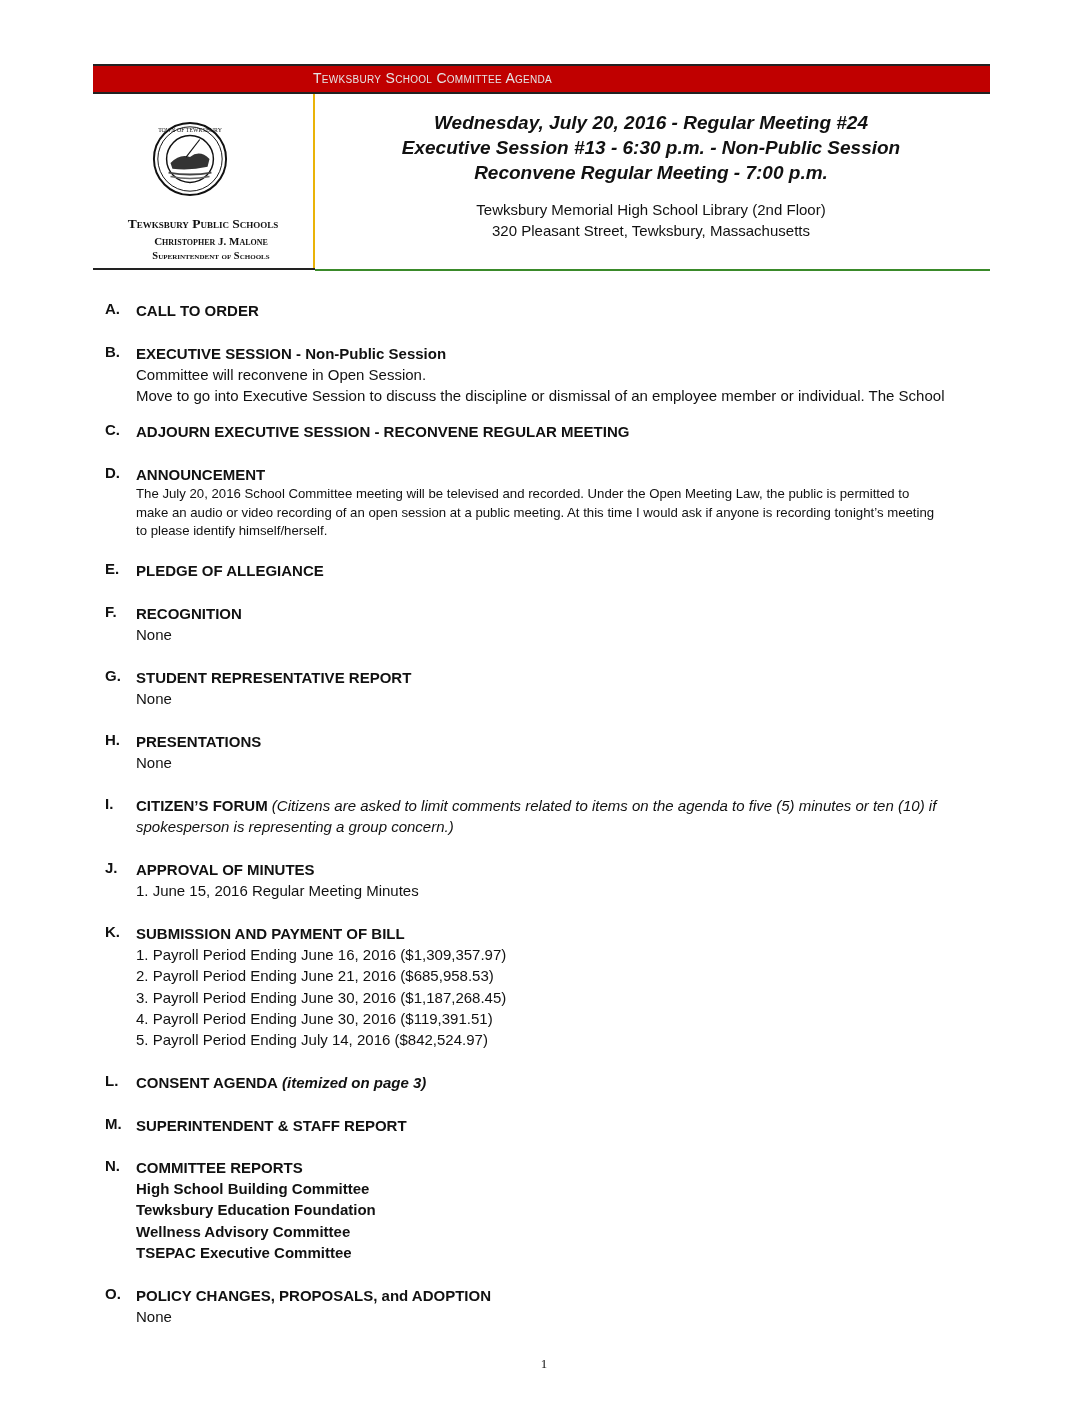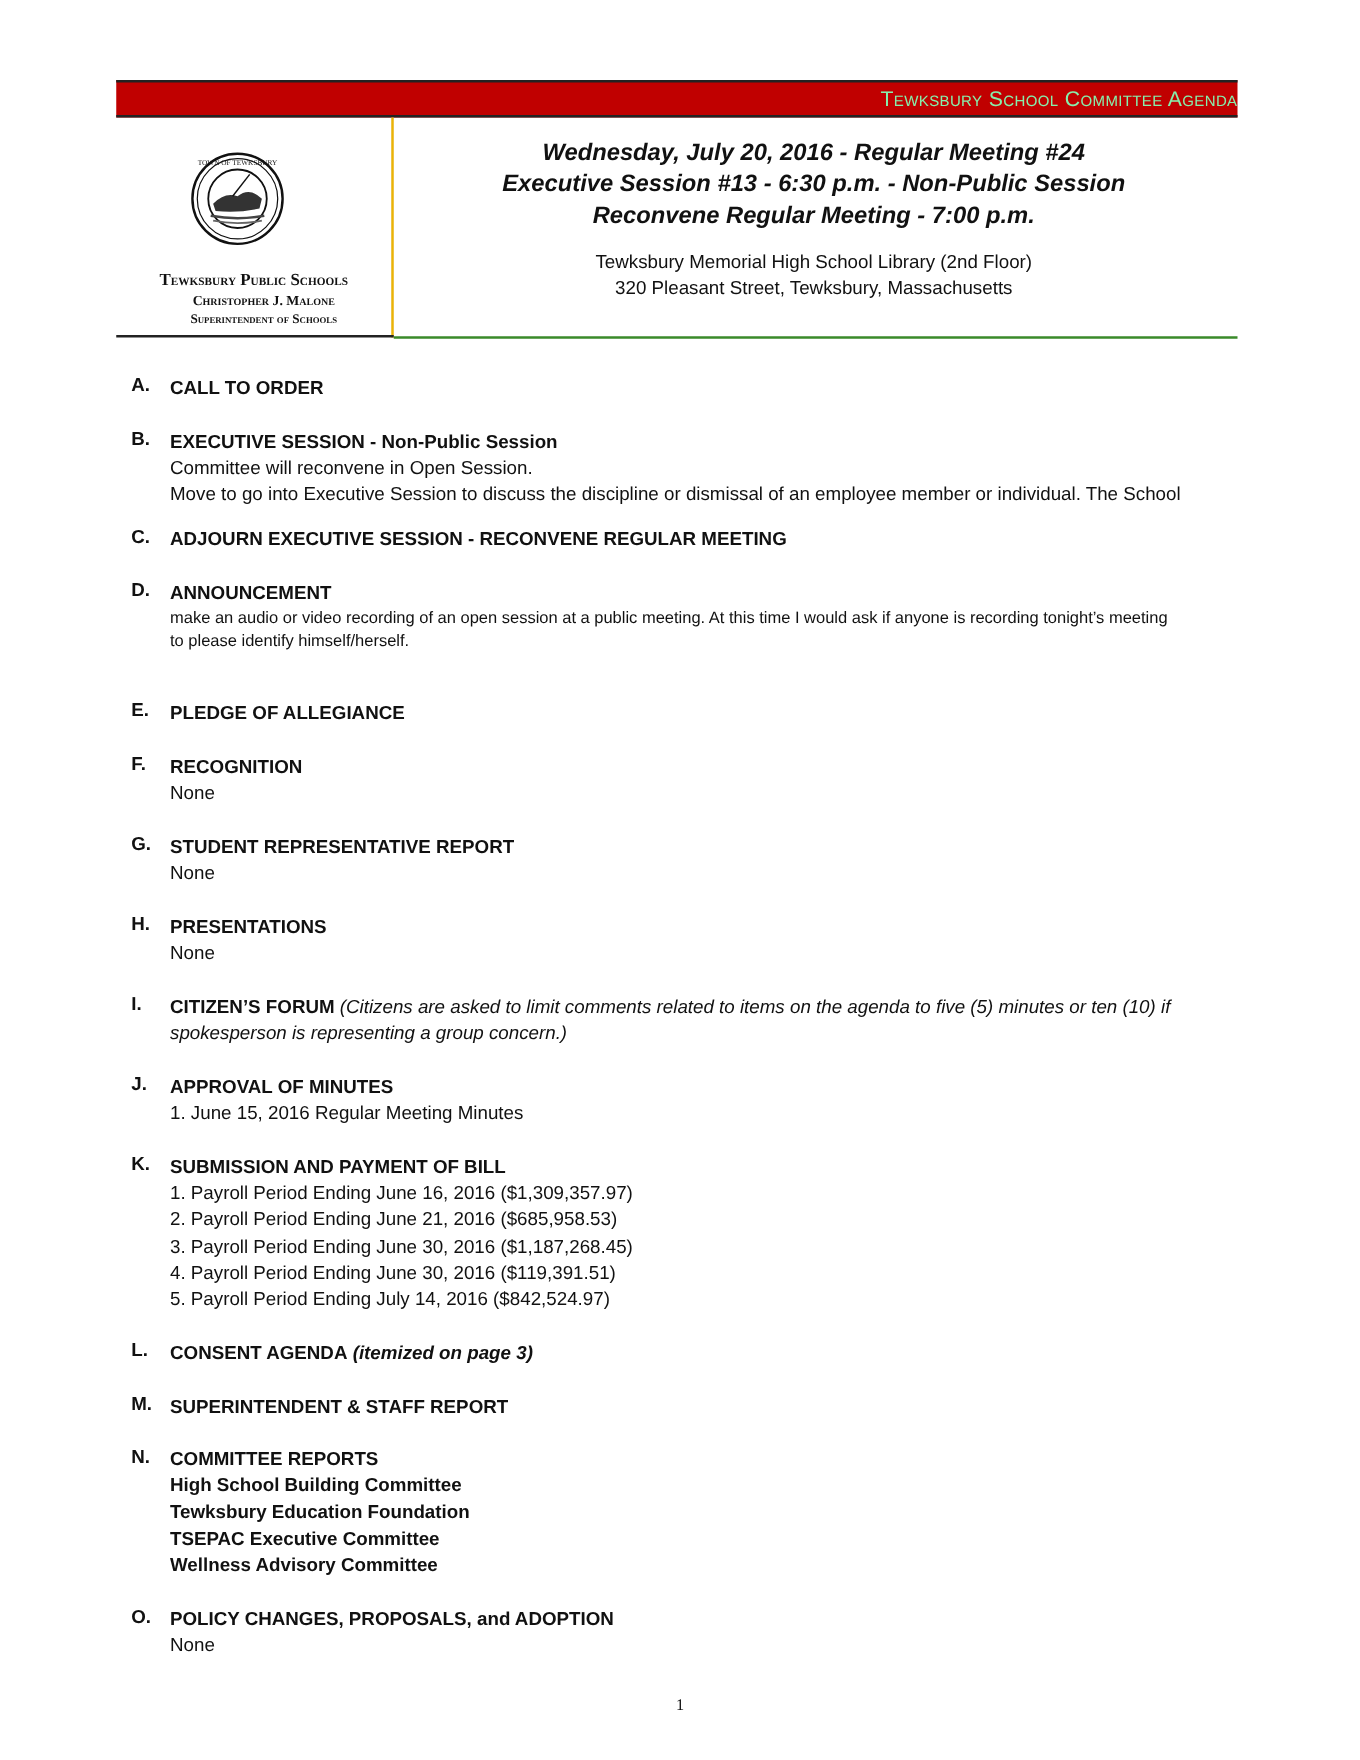--- a/index.html
+++ b/index.html
@@ -1,18 +1,18 @@
 <!DOCTYPE html>
 <html><head>
 <meta charset="utf-8">
 <style>
   html, body { margin: 0; padding: 0; background: #ffffff; }
   body { width: 1088px; height: 1408px; position: relative; font-family: "Liberation Sans", sans-serif; color: #111; }
   .header-bar { position: absolute; left: 93px; top: 64px; width: 897px; height: 30px; background: #c00000; border-top: 2px solid #222; border-bottom: 2px solid #222; box-sizing: border-box; }
-  .header-title { position: absolute; left: 220px; right: 0; top: 4px; text-align: right; color: #86efac; font-size: 17px; font-variant: small-caps; letter-spacing: 0.3px; }
+  .header-title { position: absolute; left: 220px; right: 0; top: 4px; text-align: left; color: #e5e5e5; font-size: 14px; font-variant: small-caps; letter-spacing: 0.3px; }
   .left-panel { position: absolute; left: 93px; top: 94px; width: 220px; height: 176px; border-right: 2px solid #eab308; }
   .left-bottom-line { position: absolute; left: 93px; top: 268px; width: 222px; height: 2px; background: #222; }
   .right-bottom-line { position: absolute; left: 315px; top: 269px; width: 675px; height: 2px; background: #3a8a2a; }
   .seal { position: absolute; left: 58px; top: 26px; width: 78px; height: 78px; }
   .org-name { position: absolute; left: 0; width: 220px; text-align: center; font-family: "Liberation Serif", serif; font-variant: small-caps; font-weight: bold; }
   .org1 { top: 122px; font-size: 13.5px; }
   .org2 { top: 141px; font-size: 11px; left: 8px; }
   .org3 { top: 156px; font-size: 10.5px; left: 8px; }
   .meeting-info { position: absolute; left: 315px; top: 110px; width: 672px; text-align: center; }
   .meeting-line { font-weight: bold; font-size: 19px; line-height: 25px; font-style: italic; }
@@ -86,20 +86,21 @@
     <span class="letter">C.</span>
     <div class="content">
         <div class="title">ADJOURN EXECUTIVE SESSION - RECONVENE REGULAR MEETING</div>
       </div>
   </div>
 
   <div class="item" style="top:164px">
     <span class="letter">D.</span>
     <div class="content">
       <div class="title">ANNOUNCEMENT</div>
+      <div class="small-text">The July 20, 2016 School Committee meeting will be televised and recorded. Under the Open Meeting Law, the public is permitted to</div>
       <div class="small-text">make an audio or video recording of an open session at a public meeting. At this time I would ask if anyone is recording tonight’s meeting</div>
       <div class="small-text">to please identify himself/herself.</div>
     </div>
   </div>
 
   <div class="item" style="top:260px">
     <span class="letter">E.</span>
     <div class="content">
         <div class="title">PLEDGE OF ALLEGIANCE</div>
       </div>
@@ -170,22 +171,22 @@
         <div class="title">SUPERINTENDENT &amp; STAFF REPORT</div>
       </div>
   </div>
 
   <div class="item" style="top:857px">
     <span class="letter">N.</span>
     <div class="content">
       <div class="title">COMMITTEE REPORTS</div>
       <div class="sub-bold">High School Building Committee</div>
       <div class="sub-bold">Tewksbury Education Foundation</div>
+      <div class="sub-bold">Wellness Advisory Committee</div>
       <div class="sub-bold">TSEPAC Executive Committee</div>
-      <div class="sub-bold">Wellness Advisory Committee</div>
     </div>
   </div>
 
   <div class="item" style="top:985px">
     <span class="letter">O.</span>
     <div class="content">
       <div class="title">POLICY CHANGES, PROPOSALS, and ADOPTION</div>
       <div class="body-text">None</div>
     </div>
   </div>

